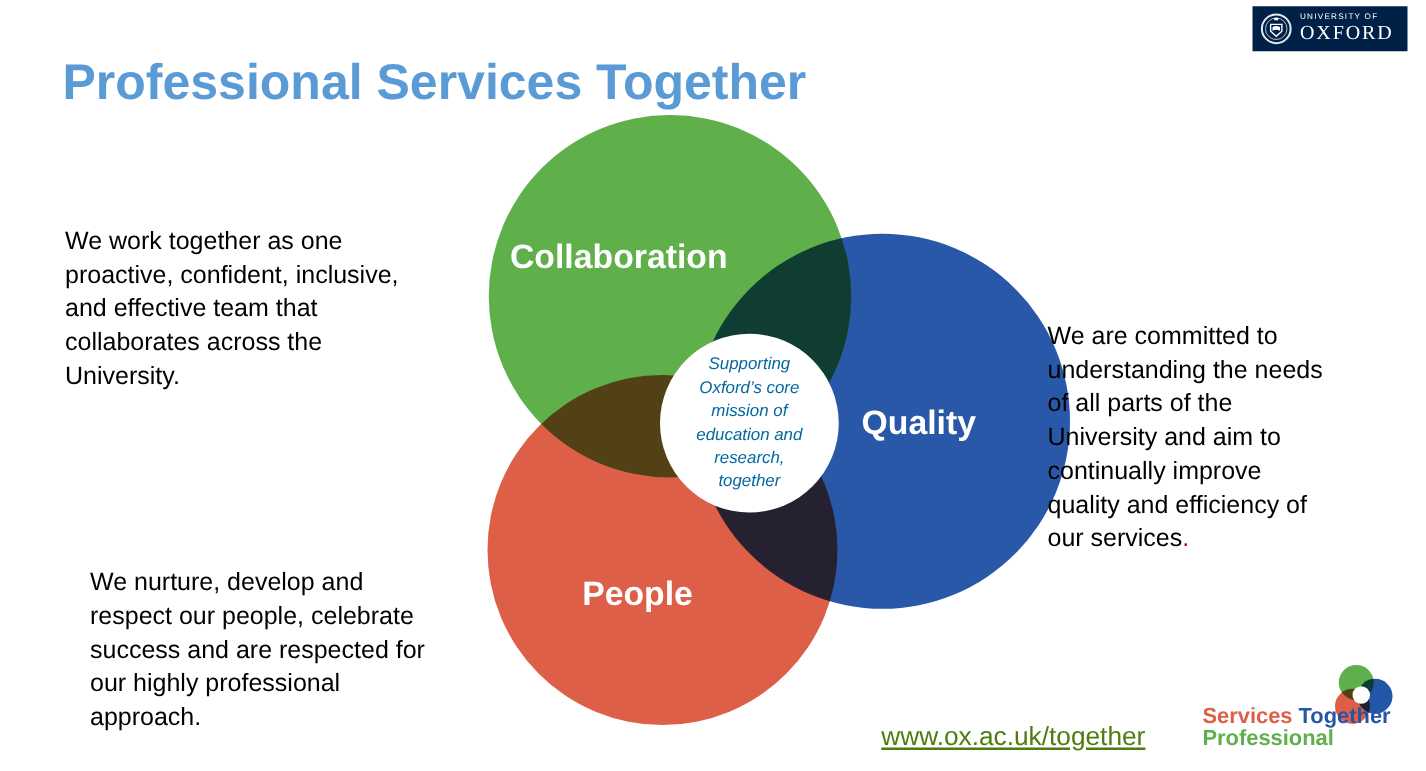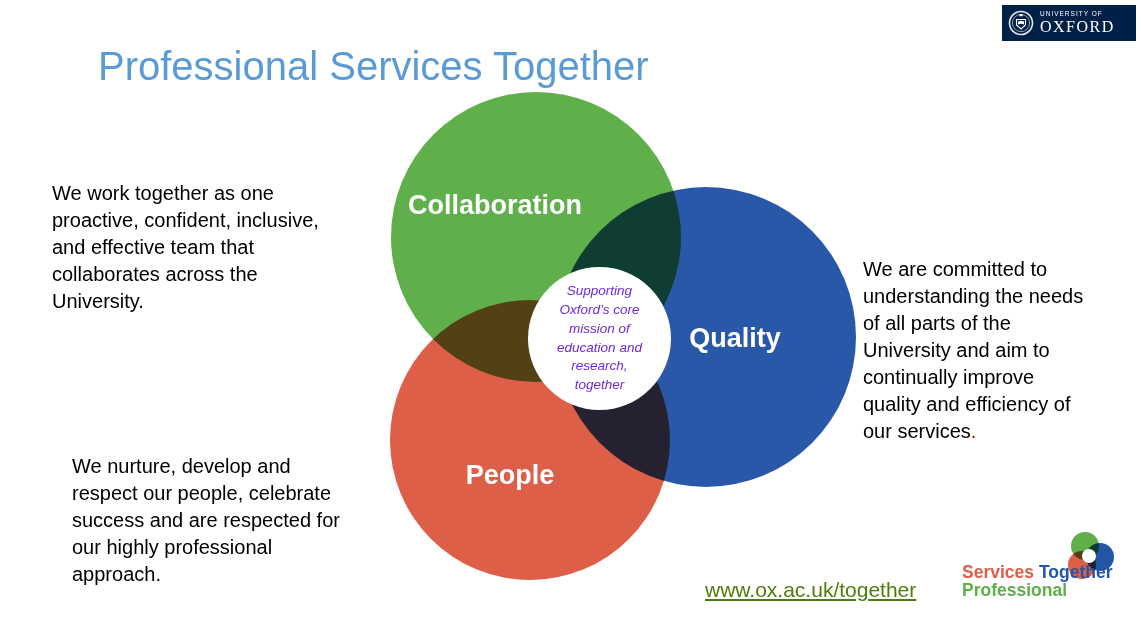--- a/index.html
+++ b/index.html
@@ -6,27 +6,27 @@
   body{
     width:1141px;height:617px;position:relative;overflow:hidden;
     background:#ffffff;
     font-family:"Liberation Sans", sans-serif;
   }
   .abs{position:absolute;}
 
   
   .slide-title{
     left:50px;top:44px;
-    font-size:40px;font-weight:400;color:#5B9BD5;
-    letter-spacing:0px;white-space:nowrap;margin-left:48px;
+    font-size:40px;font-weight:700;color:#5B9BD5;
+    letter-spacing:0px;white-space:nowrap;
   }
 
   
   .ox-band{
-    left:1002px;top:5px;width:134px;height:36px;
+    left:1002px;top:5px;width:124px;height:36px;
     background:#002147;display:flex;align-items:center;gap:5px;
     padding-left:5px;box-sizing:border-box;
   }
   .ox-text{display:flex;flex-direction:column;line-height:1;color:#fff;}
   .ox-line1{font-size:6.5px;letter-spacing:1px;margin-bottom:2px;}
   .ox-line2{font-family:"Liberation Serif", serif;font-size:16px;letter-spacing:1.5px;}
 
   
   .venn{left:0;top:0;width:1141px;height:617px;isolation:isolate;pointer-events:none;}
   .vcircle{position:absolute;border-radius:50%;mix-blend-mode:multiply;}
@@ -39,31 +39,31 @@
   }
   .l-collab{left:400px;top:190px;width:190px;}
   .l-quality{left:655px;top:323px;width:160px;}
   .l-people{left:420px;top:460px;width:180px;}
   .center-circle{
     position:absolute;left:528px;top:267px;width:143px;height:143px;
     background:#ffffff;border-radius:50%;
     display:flex;align-items:center;justify-content:center;
   }
   .center-text{
-    font-size:13.5px;font-style:italic;color:#6d28d9;line-height:1.4;
+    font-size:13.5px;font-style:italic;color:#0369a1;line-height:1.4;
     text-align:center;white-space:pre-line;font-weight:500;
   }
 
   
   .para{
     font-size:20px;line-height:1.35;color:#000000;white-space:pre-line;margin-top:20px;
   }
   .p-topleft{left:52px;top:160px;width:340px;}
   .p-bottomleft{left:72px;top:433px;width:340px;}
-  .p-right{left:863px;top:236px;width:270px;}
+  .p-right{left:838px;top:236px;width:270px;}
   .red-period{color:#CC0000;}
 
   
   .site-link{
     left:705px;top:578px;font-size:21px;color:#4d7c0f;
     text-decoration:underline;white-space:nowrap;
   }
 
   
   .pst-icon{left:1066px;top:529px;width:50px;height:52px;isolation:isolate;}

